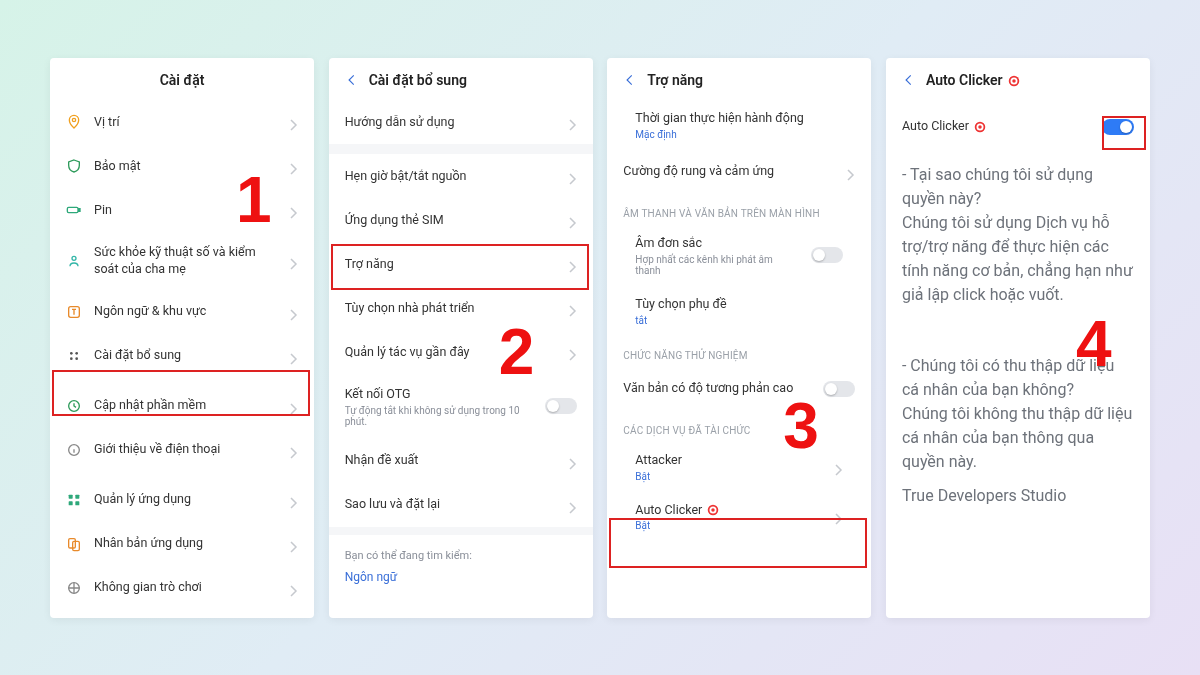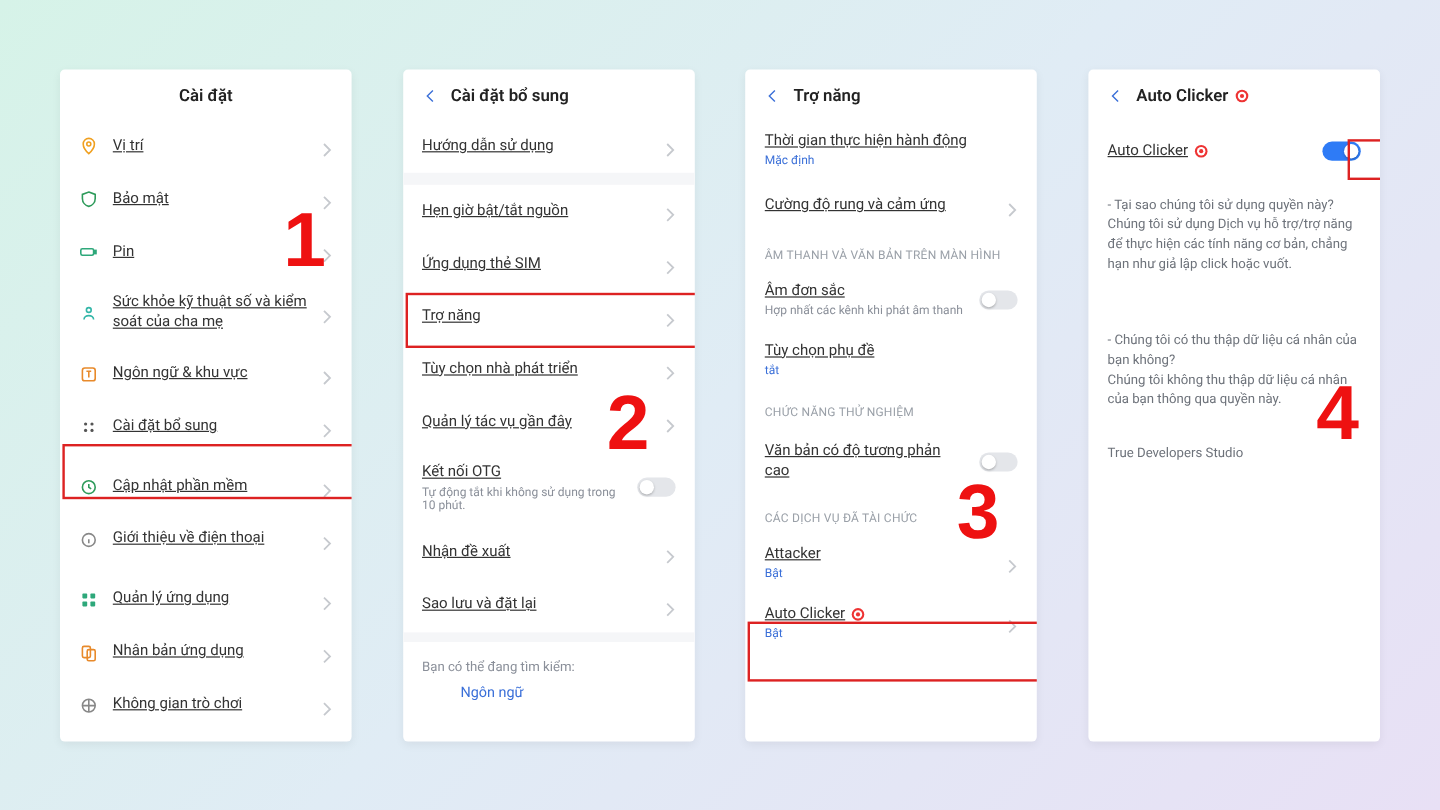--- a/index.html
+++ b/index.html
@@ -14,21 +14,21 @@
   .panels {
     display: flex;
     gap: 14px;
     padding: 58px 50px 40px 50px;
     justify-content: space-between;
     height: 100%;
   }
   .panel {
     background: #fff;
     border-radius: 4px;
-    width: 243px;
+    width: 264px;
     height: 560px;
     box-shadow: 0 2px 8px rgba(0,0,0,0.06);
     display: flex;
     flex-direction: column;
     overflow: hidden;
     position: relative;
   }
   .hdr {
     display: flex;
     align-items: center;
@@ -45,28 +45,28 @@
   .back-arrow svg { width: 14px; height: 14px; }
   .list { flex: 1; overflow: hidden; }
   .row {
     display: flex;
     align-items: center;
     padding: 12px 16px;
     gap: 12px;
     position: relative;
     min-height: 44px;
   }
-  .row.compact { padding: 10px 16px; }
+  .row.compact { padding: 10px 28px; }
   .row .icon {
     width: 16px; height: 16px;
     display: inline-flex; align-items: center; justify-content: center;
     flex: 0 0 16px;
   }
   .row .txt { flex: 1; min-width: 0; }
-  .row .label { font-size: 12.5px; color: #333; line-height: 1.35; text-decoration: underline; }
+  .row .label { font-size: 12.5px; color: #333; line-height: 1.35; }
   .row .sub { font-size: 10px; color: #8a8f99; margin-top: 2px; }
   .row .sub.blue { color: #3a6fd8; }
   .chev {
     width: 8px; height: 12px;
     color: #c6c9ce;
     flex: 0 0 auto;
   }
   .chev svg { width: 8px; height: 12px; }
   .sect-title {
     font-size: 10px;
@@ -109,24 +109,23 @@
   .search-note {
     padding: 14px 16px 8px 16px;
     font-size: 11px;
     color: #8a8f99;
     border-top: 8px solid #f5f6f8;
   }
   .search-link {
     padding: 0 24px 10px 16px;
     font-size: 12px;
     color: #3a6fd8;
-    margin-left: 32px;
   }
   .info-text {
-    font-size: 11px;
+    font-size: 16px;
     color: #6d727a;
     padding: 0 16px;
     line-height: 1.5;
     margin-top: 4px;
   }
   .info-text + .info-text { margin-top: 12px; }
   .divider-gap { height: 10px; background:#f5f6f8; }
   .target-icon {
     display:inline-flex; width:14px; height:14px; vertical-align:middle;
     align-items:center; justify-content:center;
@@ -501,19 +500,19 @@
                   <circle cx="12" cy="12" r="3" fill="#e33"></circle>
                 </svg>
               </span></div>
           </div>
         <span class="toggle on"></span>
       </div>
       <div class="info-text" style="white-space:pre-line; margin-top:10px;">- Tại sao chúng tôi sử dụng quyền này?
 Chúng tôi sử dụng Dịch vụ hỗ trợ/trợ năng để thực hiện các tính năng cơ bản, chẳng hạn như giả lập click hoặc vuốt.</div>
       <div class="info-text" style="white-space:pre-line;margin-top:47px;">- Chúng tôi có thu thập dữ liệu cá nhân của bạn không?
 Chúng tôi không thu thập dữ liệu cá nhân của bạn thông qua quyền này.</div>
-      <div class="info-text" style="margin-top:28px;">True Developers Studio</div>
+      <div class="info-text" style="margin-top:10px;">True Developers Studio</div>
     </div>
     <div class="highlight-box" style="left:216px; top:58px; width:44px; height:34px;"></div>
     <div class="step-num" style="left:190px; top:254px;">4</div>
   </div>
 
 </div>
 
 </body></html>

